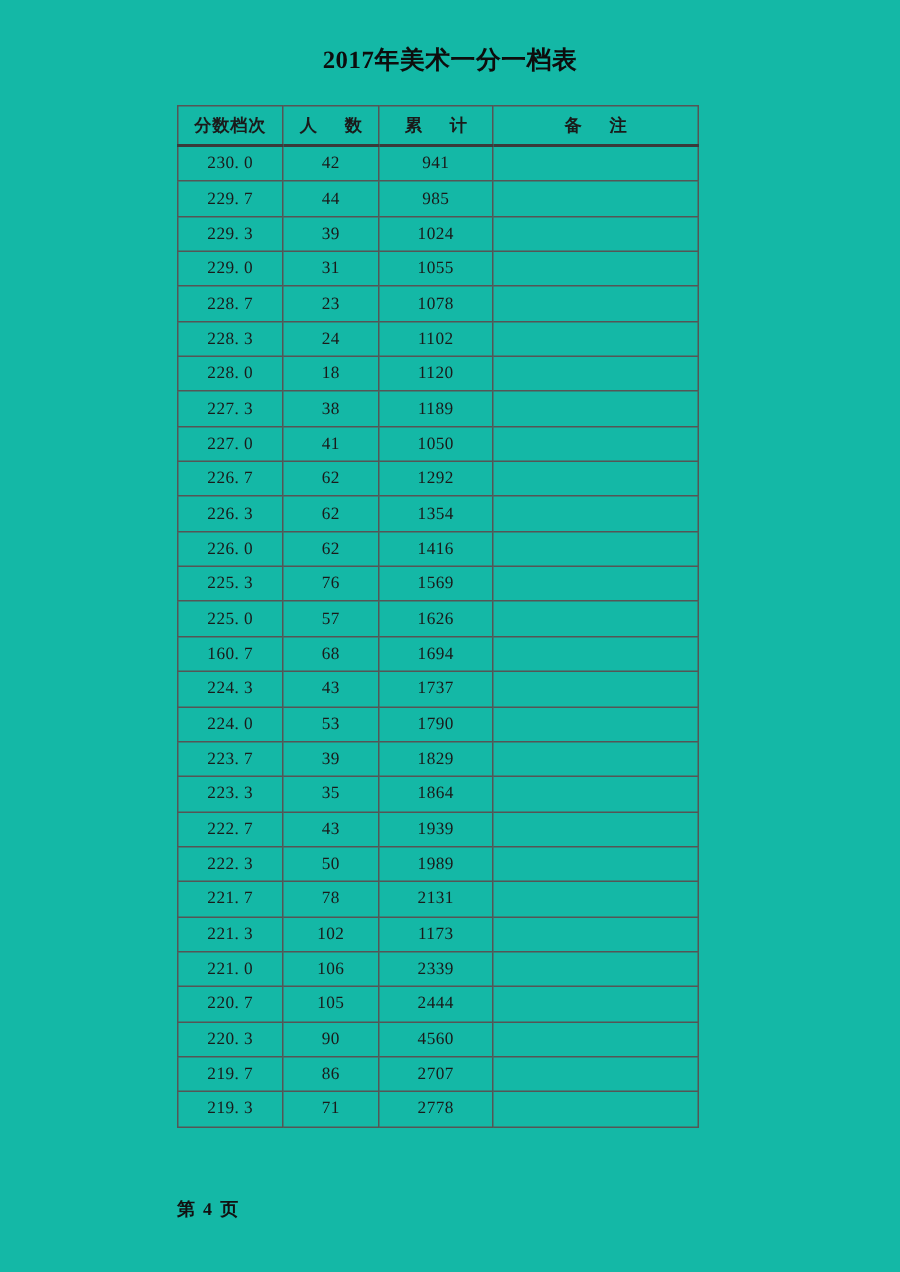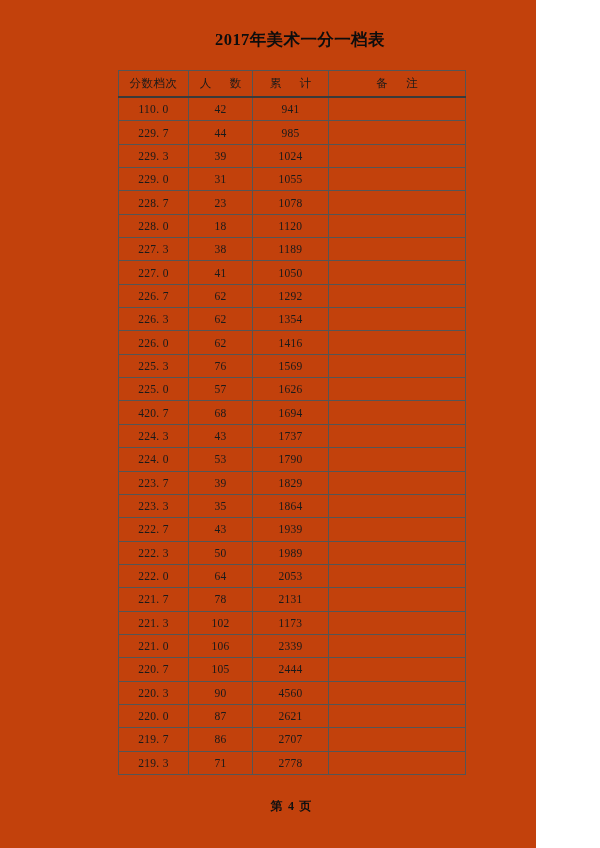--- a/index.html
+++ b/index.html
@@ -12,23 +12,23 @@
     background: #ffffff;
     font-family: "Liberation Serif", "DejaVu Serif", serif;
     color: #1a1a1a;
     overflow: hidden;
     position: relative;
   }
   #page {
     position: absolute;
     left: 0;
     top: 0;
-    width: 536px;
+    width: 600px;
     height: 848px;
-    background: #c2410c;
+    background: #14b8a6;
   }
   #doc-title {
     position: absolute;
     left: 0;
     top: 29px;
     width: 600px;
     text-align: center;
     font-size: 16.5px;
     font-weight: bold;
     letter-spacing: 0.4px;
@@ -53,21 +53,21 @@
     border: 1px solid #555555;
     padding: 0;
     text-align: center;
     vertical-align: middle;
     font-family: "Liberation Serif", "DejaVu Serif", serif;
     color: #1a1a1a;
   }
   #score-table thead th {
     height: 25px;
     font-size: 11.5px;
-    font-weight: normal;
+    font-weight: bold;
     letter-spacing: 0.5px;
     border-bottom: 2px solid #3a3a3a;
     margin-top: 45px;
   }
   #score-table tbody td {
     height: 22.35px;
     font-size: 11.5px;
     font-weight: normal;
     letter-spacing: 0.3px;
   }
@@ -78,21 +78,21 @@
     display: inline-block;
     letter-spacing: 3.5px;
     padding-left: 3.5px;
     text-align: right;
   }
   #page-footer {
     position: absolute;
     left: 118px;
     top: 798px;
     width: 347px;
-    text-align: center;
+    text-align: left;
     font-size: 12px;
     font-weight: bold;
     letter-spacing: 1.2px;
     color: #111111;
     font-family: "Liberation Serif", "DejaVu Serif", serif;
   }
 </style>
 </head>
 <body>
 
@@ -118,21 +118,21 @@
         <th>
           <span class="spaced-head">累　计</span>
         </th>
         <th>
           <span class="spaced-head">备　注</span>
         </th>
       </tr>
     </thead>
     <tbody id="table-body">
         <tr>
-          <td>110. 0</td>
+          <td>230. 0</td>
           <td>42</td>
           <td>941</td>
           <td class="remark-cell"></td>
         </tr>
         <tr>
           <td>229. 7</td>
           <td>44</td>
           <td>985</td>
           <td class="remark-cell"></td>
         </tr>
@@ -148,20 +148,26 @@
           <td>1055</td>
           <td class="remark-cell"></td>
         </tr>
         <tr>
           <td>228. 7</td>
           <td>23</td>
           <td>1078</td>
           <td class="remark-cell"></td>
         </tr>
         <tr>
+          <td>228. 3</td>
+          <td>24</td>
+          <td>1102</td>
+          <td class="remark-cell"></td>
+        </tr>
+        <tr>
           <td>228. 0</td>
           <td>18</td>
           <td>1120</td>
           <td class="remark-cell"></td>
         </tr>
         <tr>
           <td>227. 3</td>
           <td>38</td>
           <td>1189</td>
           <td class="remark-cell"></td>
@@ -196,21 +202,21 @@
           <td>1569</td>
           <td class="remark-cell"></td>
         </tr>
         <tr>
           <td>225. 0</td>
           <td>57</td>
           <td>1626</td>
           <td class="remark-cell"></td>
         </tr>
         <tr>
-          <td>420. 7</td>
+          <td>160. 7</td>
           <td>68</td>
           <td>1694</td>
           <td class="remark-cell"></td>
         </tr>
         <tr>
           <td>224. 3</td>
           <td>43</td>
           <td>1737</td>
           <td class="remark-cell"></td>
         </tr>
@@ -238,26 +244,20 @@
           <td>1939</td>
           <td class="remark-cell"></td>
         </tr>
         <tr>
           <td>222. 3</td>
           <td>50</td>
           <td>1989</td>
           <td class="remark-cell"></td>
         </tr>
         <tr>
-          <td>222. 0</td>
-          <td>64</td>
-          <td>2053</td>
-          <td class="remark-cell"></td>
-        </tr>
-        <tr>
           <td>221. 7</td>
           <td>78</td>
           <td>2131</td>
           <td class="remark-cell"></td>
         </tr>
         <tr>
           <td>221. 3</td>
           <td>102</td>
           <td>1173</td>
           <td class="remark-cell"></td>
@@ -274,26 +274,20 @@
           <td>2444</td>
           <td class="remark-cell"></td>
         </tr>
         <tr>
           <td>220. 3</td>
           <td>90</td>
           <td>4560</td>
           <td class="remark-cell"></td>
         </tr>
         <tr>
-          <td>220. 0</td>
-          <td>87</td>
-          <td>2621</td>
-          <td class="remark-cell"></td>
-        </tr>
-        <tr>
           <td>219. 7</td>
           <td>86</td>
           <td>2707</td>
           <td class="remark-cell"></td>
         </tr>
         <tr>
           <td>219. 3</td>
           <td>71</td>
           <td>2778</td>
           <td class="remark-cell"></td>

